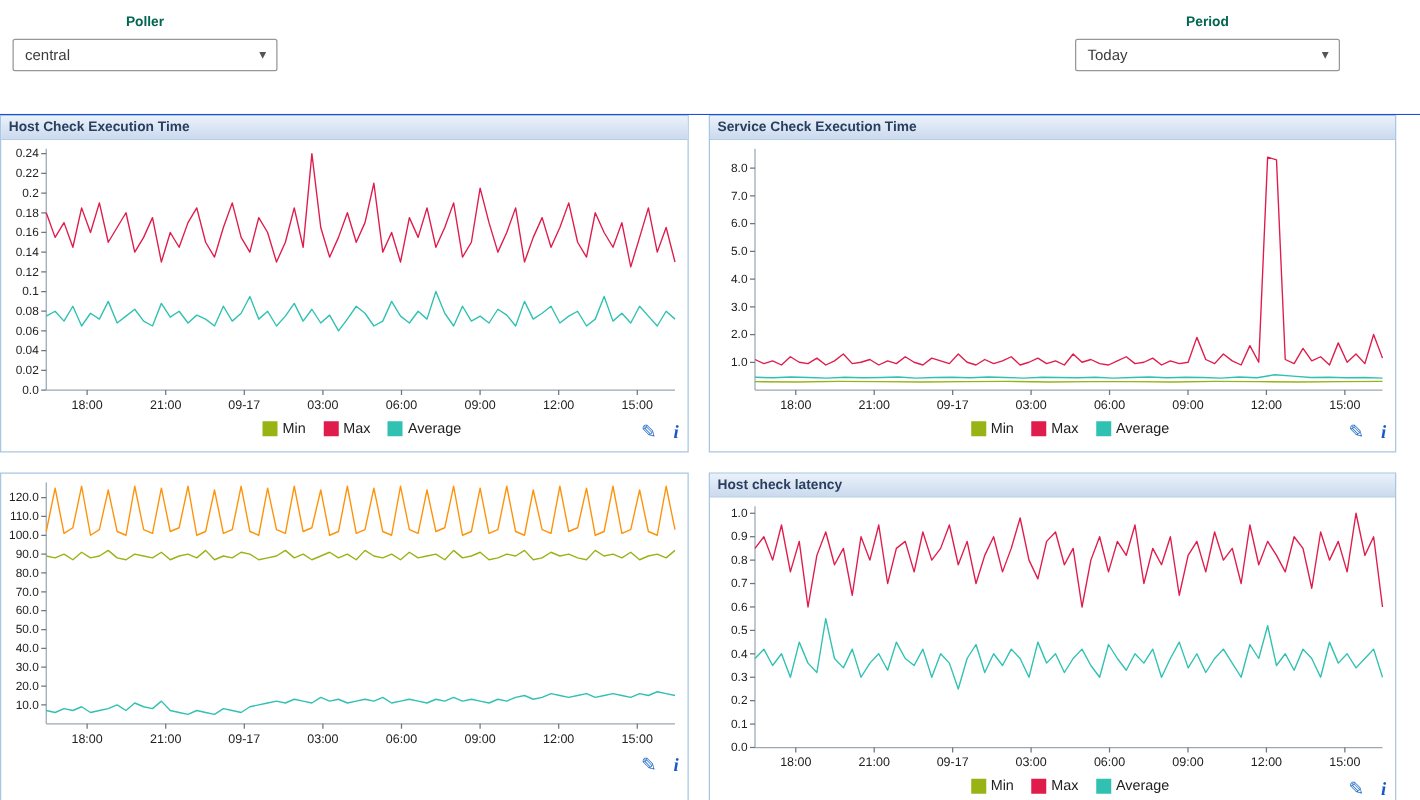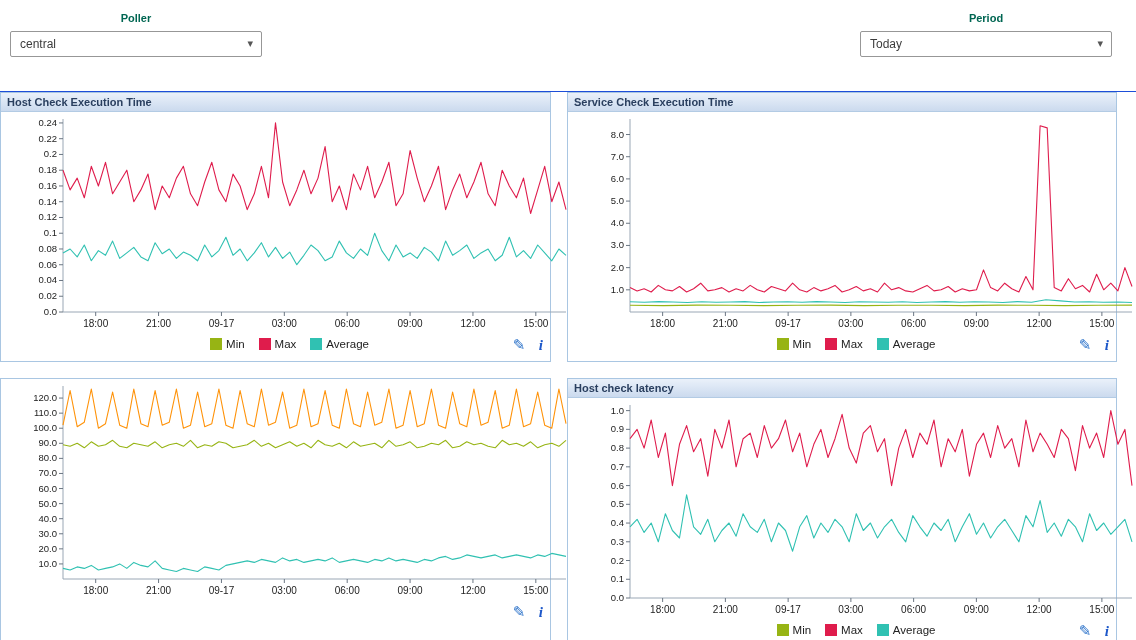--- a/index.html
+++ b/index.html
@@ -3,29 +3,29 @@
 <meta charset="utf-8">
 <style>
   html,body{margin:0;padding:0;background:#ffffff;font-family:"Liberation Sans",sans-serif;}
   .page{width:1136px;height:640px;overflow:hidden;background:#fff;}
   
   .header{height:91px;position:relative;background:#fff;text-align:center;}
   .field{position:absolute;top:12px;}
   .field-poller{left:10px;}
   .field-period{left:860px;}
   .field label{display:block;font-size:11px;font-weight:bold;color:#006652;margin-bottom:7px;}
-  .select-wrap{position:relative;width:252px;height:26px;border:1px solid #979797;border-radius:2px;background:#fff;box-sizing:border-box;cursor:pointer;padding-left:41px;}
+  .select-wrap{position:relative;width:212px;height:26px;border:1px solid #979797;border-radius:2px;background:#fff;box-sizing:border-box;cursor:pointer;padding-left:41px;}
   .select-value{position:absolute;left:9px;top:5px;font-size:12px;color:#3c3c3c;}
   .caret{position:absolute;right:8px;top:5px;font-size:11px;color:#555;}
   
   .charts{display:grid;grid-template-columns:551px 550px;column-gap:35px;row-gap:6px;border-top:1px solid #1d4ed8;gap:16px;}
   .panel{height:270px;border:1px solid #a9c6e2;box-sizing:border-box;background:#fff;}
   .panel-title{height:18px;line-height:18px;padding-left:6px;font-size:11px;font-weight:bold;color:#2a3f5f;
     background:linear-gradient(#eaf1fa,#cbdaee);border-bottom:1px solid #b3cbe4;}
-  .chart-box{height:221px;width:100%;padding-left:26px;}
+  .chart-box{height:221px;width:100%;}
   .chart-box svg{display:block;}
   .panel-footer{height:28px;position:relative;text-align:center;padding-top:3px;box-sizing:border-box;padding-left:28px;}
   .legend{display:inline-block;}
   .legend-item{display:inline-flex;align-items:center;margin:0 7px;font-size:11.5px;color:#222;}
   .swatch{display:inline-block;width:12px;height:12px;margin-right:4px;}
   .panel-icons{position:absolute;right:7px;top:3px;}
   .edit-ic{font-size:15px;color:#2a71c9;cursor:pointer;}
   .info-ic{font-size:15px;color:#1c57c9;font-family:"Liberation Serif",serif;font-style:italic;font-weight:bold;margin-left:9px;cursor:pointer;}
   svg text{font-family:"Liberation Sans",sans-serif;fill:#222;}
 </style>

